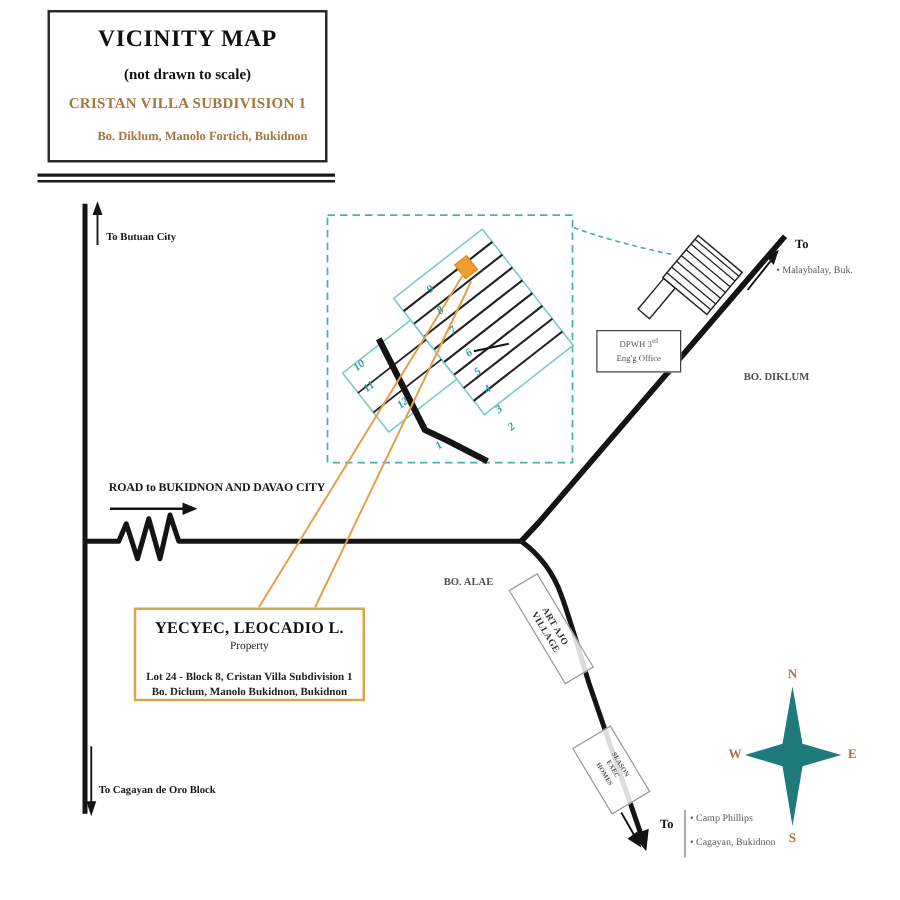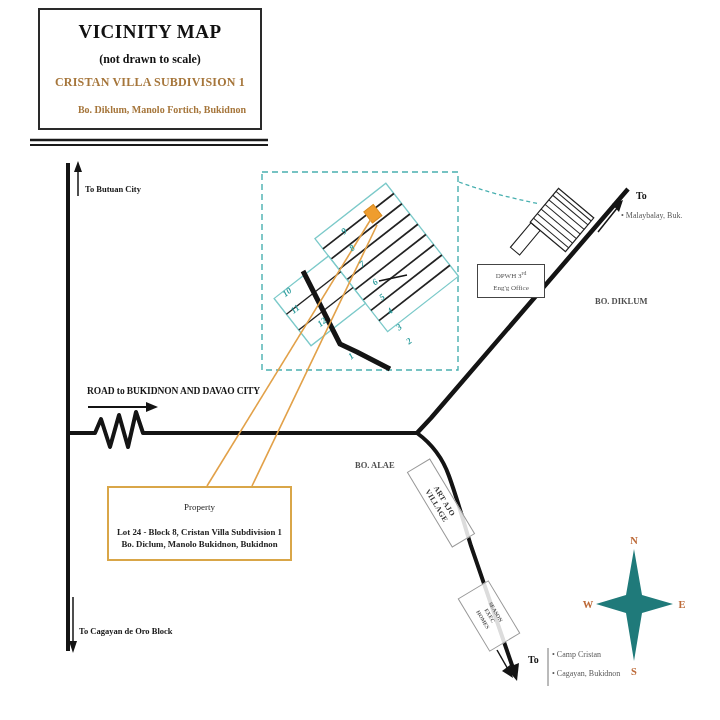--- a/index.html
+++ b/index.html
@@ -20,21 +20,21 @@
   .small-gray{font-weight:400;font-size:8px;color:#5a5a5a;}
   .road-lbl{font-weight:700;font-size:9.5px;color:#161616;letter-spacing:-0.1px;}
   .to-lbl{font-weight:700;font-size:10px;color:#161616;}
   
   .dpwh{left:477px;top:264px;width:68px;height:34px;border:1px solid #444;box-sizing:border-box;
         text-align:center;font-size:7px;color:#555;padding-top:4px;line-height:1.7;background:#fff;}
   
   .prop-box{left:107px;top:486px;width:185px;height:75px;border:2px solid #d9a648;box-sizing:border-box;
             background:#fff;text-align:center;}
   .pb-owner{margin-top:6px;font-size:13px;font-weight:700;letter-spacing:.2px;color:#111;}
-  .pb-type{margin-top:14px;font-size:9px;color:#222;}
+  .pb-type{margin-top:1px;font-size:9px;color:#222;}
   .pb-lot{margin-top:15px;font-size:8.8px;font-weight:700;color:#222;}
   .pb-addr{margin-top:2px;font-size:8.8px;font-weight:700;color:#222;}
   
   .rot-box{border:1px solid #9a9a9a;background:rgba(255,255,255,.85);display:flex;flex-direction:column;
            align-items:center;justify-content:center;text-align:center;box-sizing:border-box;}
   .artajo{left:441px;top:503px;width:88px;height:27px;transform:translate(-50%,-50%) rotate(59deg);
           font-size:7.5px;font-weight:700;color:#333;letter-spacing:.3px;line-height:1.2;}
   .season{left:489px;top:616px;width:62px;height:36px;transform:translate(-50%,-50%) rotate(59deg);
           font-size:5.5px;font-weight:600;color:#555;line-height:1.3;}
   
@@ -124,21 +124,21 @@
     <div class="tb-name">CRISTAN VILLA SUBDIVISION 1</div>
     <div class="tb-loc">Bo. Diklum, Manolo Fortich, Bukidnon</div>
   </div>
 
   <div class="abs lbl black-lbl" style="left:85px;top:185px;">To Butuan  City</div>
   <div class="abs lbl black-lbl" style="left:79px;top:627px;">To  Cagayan de Oro Block</div>
   <div class="abs lbl road-lbl" style="left:87px;top:386px;">ROAD to BUKIDNON AND DAVAO CITY</div>
   <div class="abs lbl to-lbl" style="left:636px;top:190px;">To</div>
   <div class="abs lbl small-gray" style="left:621px;top:212px;">•  Malaybalay, Buk.</div>
   <div class="abs lbl to-lbl" style="left:528px;top:654px;">To</div>
-  <div class="abs lbl small-gray" style="left:552px;top:651px;">•  Camp Cristan</div>
+  <div class="abs lbl small-gray" style="left:552px;top:651px;">•  Camp Phillips</div>
   <div class="abs lbl small-gray" style="left:552px;top:670px;">•  Cagayan, Bukidnon</div>
 
   <div class="abs lbl gray-lbl" style="left:563px;top:297px;margin-left:32px;">BO. DIKLUM</div>
   <div class="abs lbl gray-lbl" style="left:355px;top:461px;">BO. ALAE</div>
 
   <div class="abs dpwh">
     <div><span>DPWH 3</span><sup>rd</sup></div>
     <div>Eng'g Office</div>
   </div>
 
@@ -146,20 +146,21 @@
     <div>ART AJO</div>
     <div>VILLAGE</div>
   </div>
   <div class="abs rot-box season">
     <div>SEASON</div>
     <div>EXEC</div>
     <div>HOMES</div>
   </div>
 
   <div class="abs prop-box">
+    <div class="pb-owner">YECYEC, LEOCADIO L.</div>
     <div class="pb-type">Property</div>
     <div class="pb-lot">Lot 24 - Block 8, Cristan Villa Subdivision 1</div>
     <div class="pb-addr">Bo. Diclum, Manolo Bukidnon, Bukidnon</div>
   </div>
 
   <span class="blk" style="left:344px;top:231px;">9</span>
   <span class="blk" style="left:352px;top:248px;">8</span>
   <span class="blk" style="left:362px;top:264px;">7</span>
   <span class="blk" style="left:375px;top:282px;">6</span>
   <span class="blk" style="left:382px;top:297px;">5</span>

